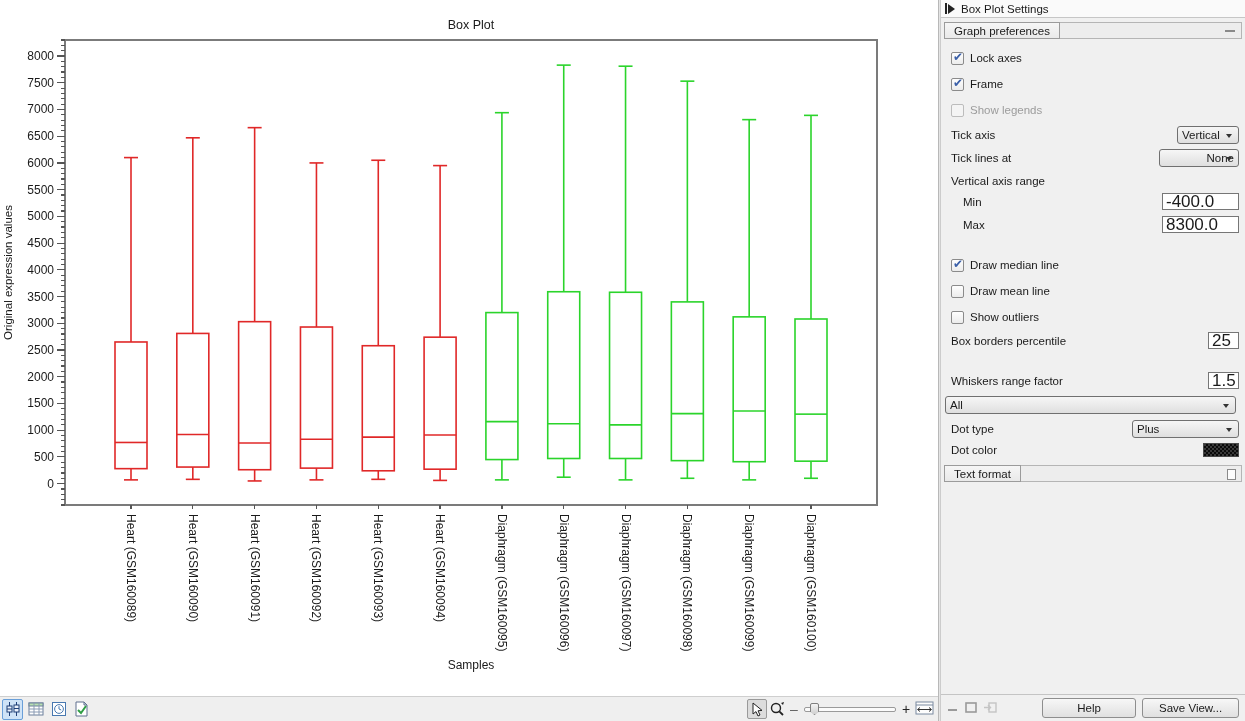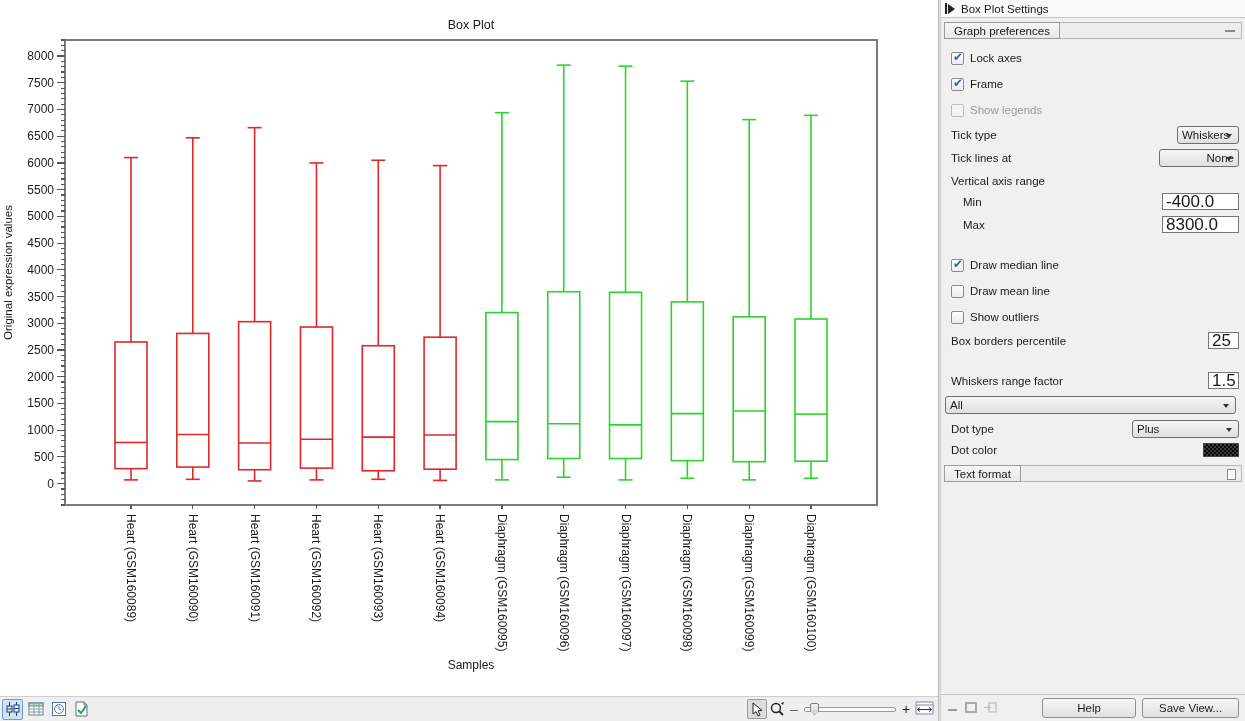--- a/index.html
+++ b/index.html
@@ -432,24 +432,24 @@
     <div class="prow cbrow" style="margin-top:12px">
       <span class="cb checked"></span>
       <span class="lbl">Frame</span>
     </div>
     <div class="prow cbrow disabled" style="margin-top:12px">
       <span class="cb disabled"></span>
       <span class="lbl">Show legends</span>
     </div>
 
     <div class="prow" style="margin-top:9px">
-      <span class="lbl">Tick type</span>
+      <span class="lbl">Tick axis</span>
       <span class="fill"></span>
       <div class="dropdown dd-tick">
-        <span>Whiskers</span>
+        <span>Vertical</span>
         <span class="arrow"></span>
       </div>
     </div>
     <div class="prow" style="margin-top:5px">
       <span class="lbl">Tick lines at</span>
       <span class="fill"></span>
       <div class="dropdown dd-lines">
         <span>None</span>
         <span class="arrow"></span>
       </div>

